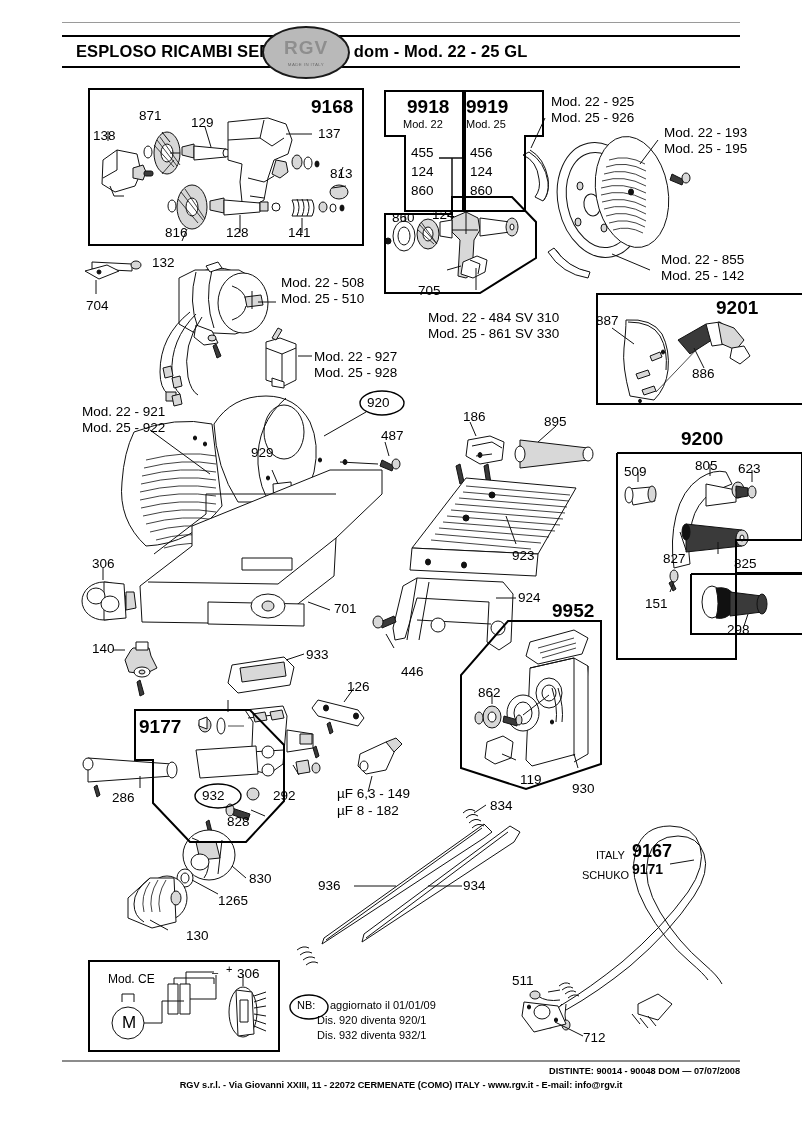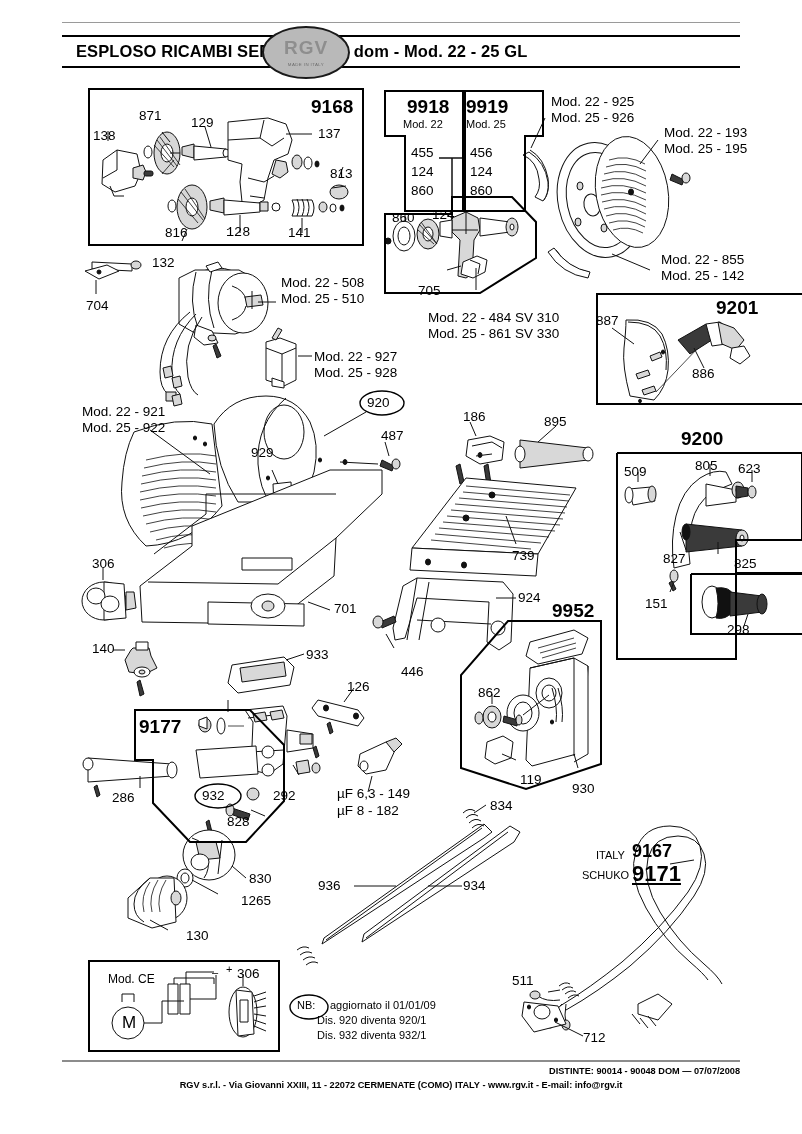--- a/index.html
+++ b/index.html
@@ -628,21 +628,21 @@
   <div class="lbl sm" style="left:330px;top:999px;">aggiornato il 01/01/09</div>
   <div class="lbl sm" style="left:317px;top:1014px;">Dis. 920 diventa 920/1</div>
   <div class="lbl sm" style="left:317px;top:1029px;">Dis. 932 diventa 932/1</div>
 
   <div class="lbl" style="left:93px;top:128px;">138</div>
   <div class="lbl" style="left:139px;top:108px;">871</div>
   <div class="lbl" style="left:191px;top:115px;">129</div>
   <div class="lbl" style="left:318px;top:126px;">137</div>
   <div class="lbl" style="left:330px;top:166px;">813</div>
   <div class="lbl" style="left:165px;top:225px;">816</div>
-  <div class="lbl" style="left:226px;top:225px;font-family:Liberation Mono, monospace;">128</div>
+  <div class="lbl" style="left:226px;top:225px;">128</div>
   <div class="lbl" style="left:288px;top:225px;">141</div>
 
   <div class="lbl" style="left:392px;top:210px;">860</div>
   <div class="lbl" style="left:432px;top:207px;">124</div>
   <div class="lbl" style="left:418px;top:283px;">705</div>
 
   <div class="lbl" style="left:152px;top:255px;">132</div>
   <div class="lbl" style="left:86px;top:298px;">704</div>
 
   <div class="lbl" style="left:596px;top:313px;">887</div>
@@ -652,21 +652,21 @@
   <div class="polybox" style="left:358px;top:390px;width:48px;height:26px;">
     <svg width="48" height="26" viewBox="0 0 48 26">
       <ellipse cx="24" cy="13" rx="22" ry="12" fill="none" stroke="#000" stroke-width="1.4"></ellipse>
     </svg>
   </div>
 
   <div class="lbl" style="left:251px;top:445px;">929</div>
   <div class="lbl" style="left:381px;top:428px;">487</div>
   <div class="lbl" style="left:463px;top:409px;">186</div>
   <div class="lbl" style="left:544px;top:414px;">895</div>
-  <div class="lbl" style="left:512px;top:548px;">739</div>
+  <div class="lbl" style="left:512px;top:548px;">923</div>
   <div class="lbl" style="left:518px;top:590px;">924</div>
   <div class="lbl" style="left:401px;top:664px;">446</div>
   <div class="lbl" style="left:92px;top:556px;">306</div>
   <div class="lbl" style="left:92px;top:641px;">140</div>
   <div class="lbl" style="left:306px;top:647px;">933</div>
   <div class="lbl" style="left:334px;top:601px;">701</div>
   <div class="lbl" style="left:347px;top:679px;">126</div>
 
   <div class="lbl" style="left:624px;top:464px;">509</div>
   <div class="lbl" style="left:695px;top:458px;">805</div>
@@ -685,21 +685,21 @@
   <div class="polybox" style="left:193px;top:783px;width:50px;height:26px;">
     <svg width="50" height="26" viewBox="0 0 50 26">
       <ellipse cx="25" cy="13" rx="23" ry="12" fill="none" stroke="#000" stroke-width="1.4"></ellipse>
     </svg>
   </div>
   <div class="lbl" style="left:273px;top:788px;">292</div>
   <div class="lbl" style="left:227px;top:814px;">828</div>
   <div class="lbl" style="left:490px;top:798px;">834</div>
 
   <div class="lbl" style="left:249px;top:871px;">830</div>
-  <div class="lbl" style="left:218px;top:893px;margin-left:23px;">1265</div>
+  <div class="lbl" style="left:218px;top:893px;">1265</div>
   <div class="lbl" style="left:186px;top:928px;">130</div>
   <div class="lbl" style="left:318px;top:878px;">936</div>
   <div class="lbl" style="left:463px;top:878px;">934</div>
   <div class="lbl" style="left:512px;top:973px;">511</div>
   <div class="lbl" style="left:583px;top:1030px;">712</div>
 
   <div class="lbl" style="left:551px;top:94px;">Mod. 22 - 925</div>
   <div class="lbl" style="left:551px;top:110px;">Mod. 25 - 926</div>
   <div class="lbl" style="left:664px;top:125px;">Mod. 22 - 193</div>
   <div class="lbl" style="left:664px;top:141px;">Mod. 25 - 195</div>
@@ -713,19 +713,19 @@
   <div class="lbl" style="left:428px;top:326px;">Mod. 25 - 861 SV 330</div>
   <div class="lbl" style="left:82px;top:404px;">Mod. 22 - 921</div>
   <div class="lbl" style="left:82px;top:420px;">Mod. 25 - 922</div>
 
   <div class="lbl" style="left:337px;top:786px;">µF 6,3 - 149</div>
   <div class="lbl" style="left:337px;top:803px;">µF    8 - 182</div>
 
   <div class="lbl sm" style="left:596px;top:849px;">ITALY</div>
   <div class="lbl big" style="left:632px;top:841px;font-size:18px;">9167</div>
   <div class="lbl sm" style="left:582px;top:869px;">SCHUKO</div>
-  <div class="lbl big" style="left:632px;top:861px;font-size:22px;text-decoration:underline;">9171</div>
+  <div class="lbl big" style="left:632px;top:861px;font-size:14px;">9171</div>
 
   <div class="rule" id="bot-rule"></div>
   <div id="foot1">DISTINTE:  90014 - 90048 DOM  —  07/07/2008</div>
   <div id="foot2">RGV s.r.l. - Via Giovanni XXIII, 11 - 22072 CERMENATE (COMO) ITALY - www.rgv.it - E-mail: info@rgv.it</div>
 
 </div>
 
 </body></html>

